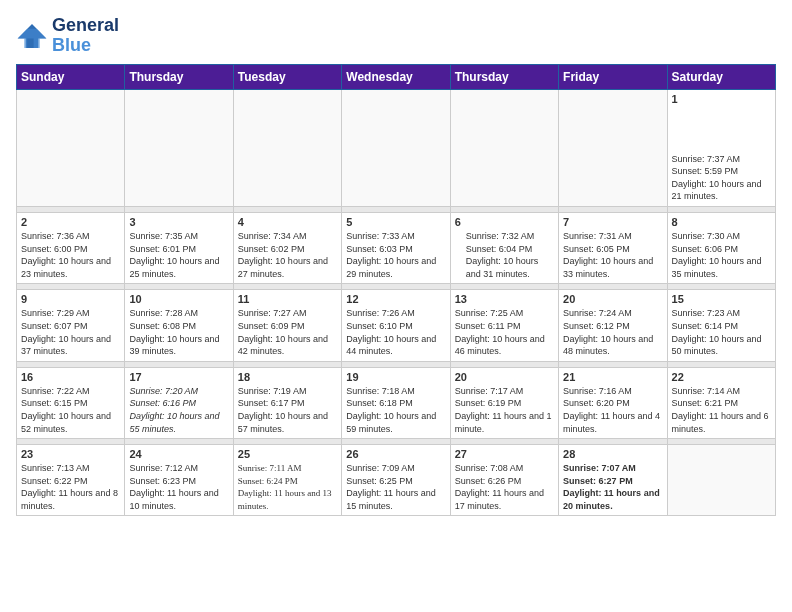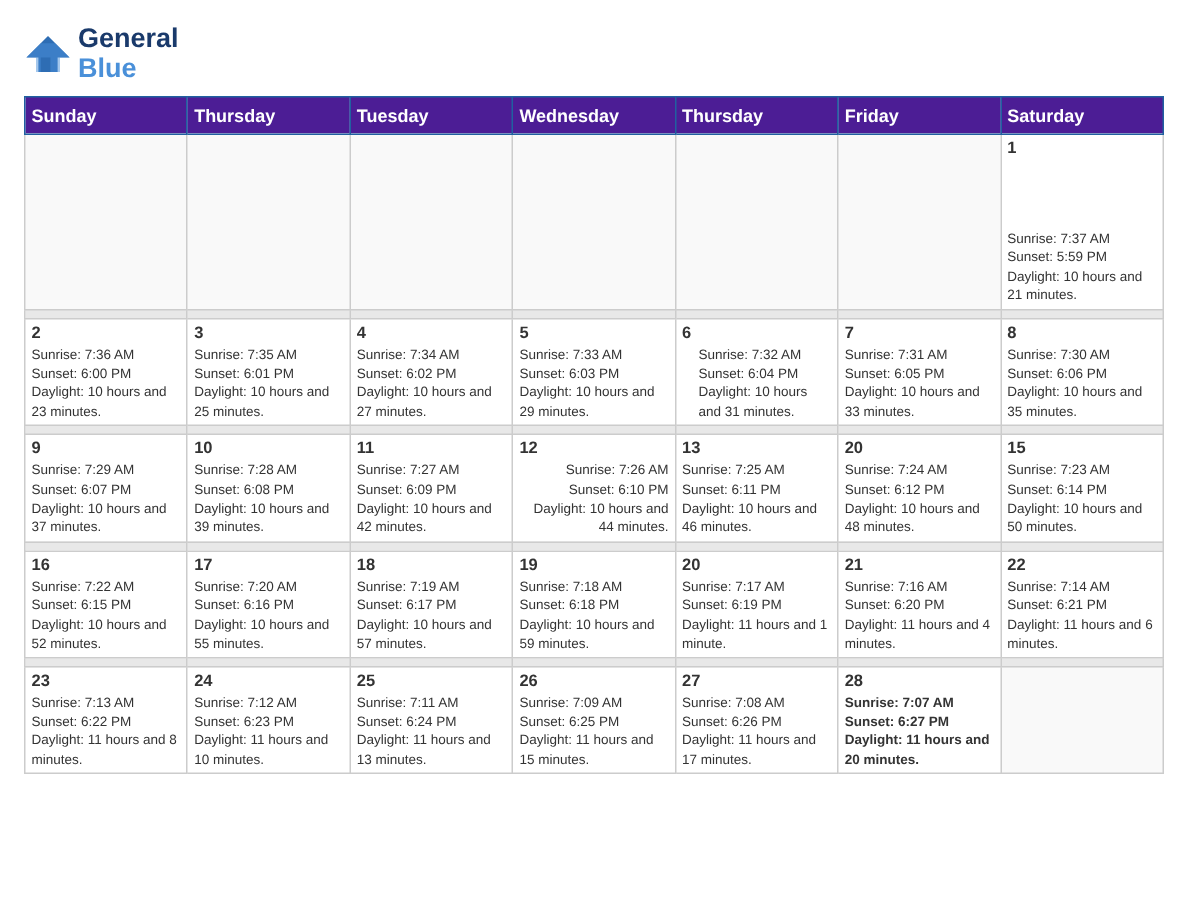--- a/index.html
+++ b/index.html
@@ -207,21 +207,21 @@
 Daylight: 10 hours and 39 minutes.</div>
         </td>
         <td>
           <span class="day-num">11</span>
           <div class="day-info" style="white-space: pre-line;">Sunrise: 7:27 AM
 Sunset: 6:09 PM
 Daylight: 10 hours and 42 minutes.</div>
         </td>
         <td>
           <span class="day-num">12</span>
-          <div class="day-info" style="white-space: pre-line; text-align: right;">Sunrise: 7:26 AM
+          <div class="day-info" style="white-space: pre-line;">Sunrise: 7:26 AM
 Sunset: 6:10 PM
 Daylight: 10 hours and 44 minutes.</div>
         </td>
         <td>
           <span class="day-num">13</span>
           <div class="day-info" style="white-space: pre-line;">Sunrise: 7:25 AM
 Sunset: 6:11 PM
 Daylight: 10 hours and 46 minutes.</div>
         </td>
         <td>
@@ -248,21 +248,21 @@
       </tr>
       <tr>
         <td>
           <span class="day-num">16</span>
           <div class="day-info" style="white-space: pre-line;">Sunrise: 7:22 AM
 Sunset: 6:15 PM
 Daylight: 10 hours and 52 minutes.</div>
         </td>
         <td>
           <span class="day-num">17</span>
-          <div class="day-info" style="white-space: pre-line;">Sunrise: 7:20 AM
+          <div class="day-info" style="white-space: pre-line; font-style: italic;">Sunrise: 7:20 AM
 Sunset: 6:16 PM
 Daylight: 10 hours and 55 minutes.</div>
         </td>
         <td>
           <span class="day-num">18</span>
           <div class="day-info" style="white-space: pre-line;">Sunrise: 7:19 AM
 Sunset: 6:17 PM
 Daylight: 10 hours and 57 minutes.</div>
         </td>
         <td>
@@ -307,21 +307,21 @@
 Daylight: 11 hours and 8 minutes.</div>
         </td>
         <td>
           <span class="day-num">24</span>
           <div class="day-info" style="white-space: pre-line;">Sunrise: 7:12 AM
 Sunset: 6:23 PM
 Daylight: 11 hours and 10 minutes.</div>
         </td>
         <td>
           <span class="day-num">25</span>
-          <div class="day-info" style="white-space: pre-line;">Sunrise: 7:11 AM
+          <div class="day-info" style="white-space: pre-line; font-family: Liberation Serif, serif;">Sunrise: 7:11 AM
 Sunset: 6:24 PM
 Daylight: 11 hours and 13 minutes.</div>
         </td>
         <td>
           <span class="day-num">26</span>
           <div class="day-info" style="white-space: pre-line;">Sunrise: 7:09 AM
 Sunset: 6:25 PM
 Daylight: 11 hours and 15 minutes.</div>
         </td>
         <td>

